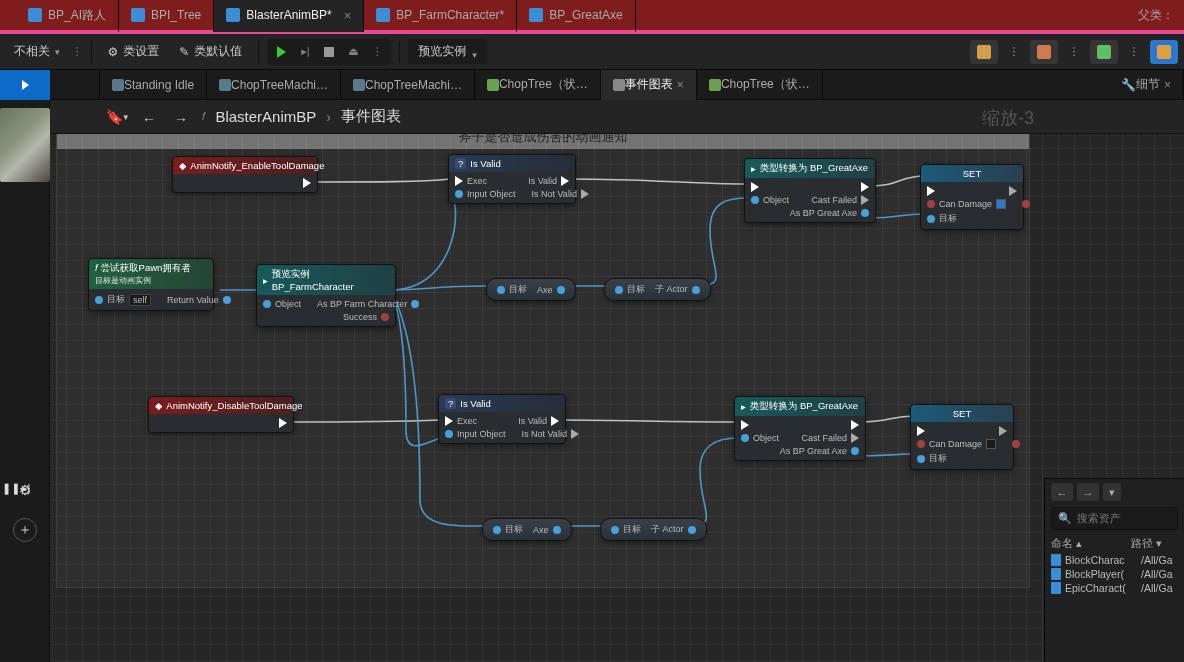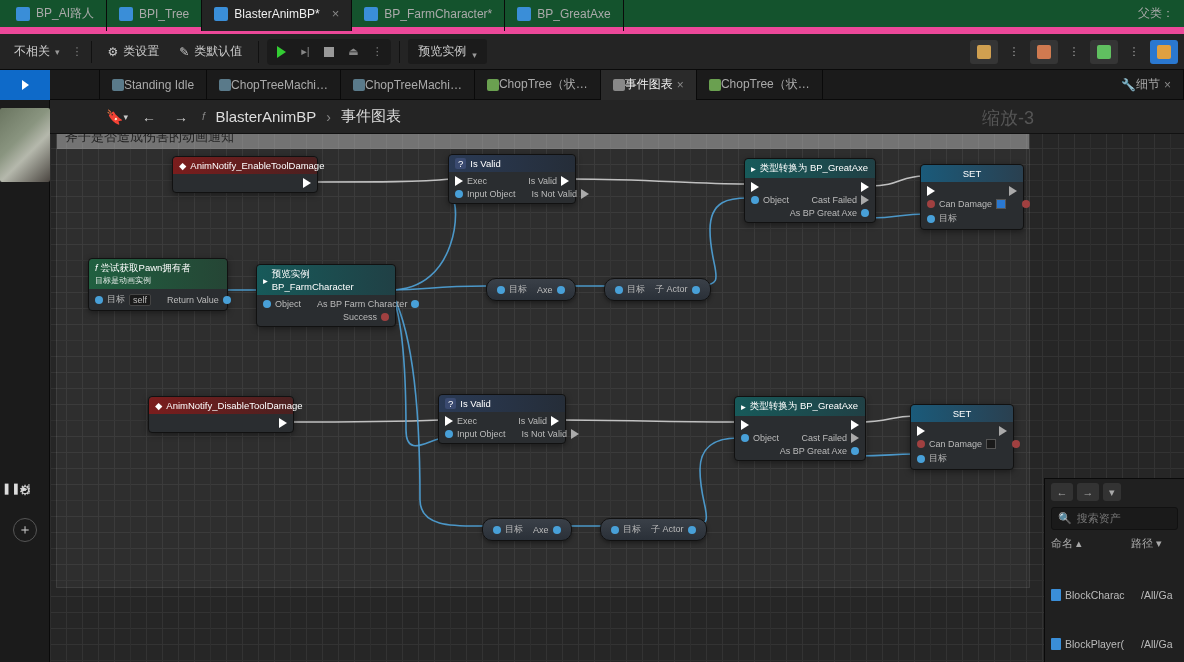--- a/index.html
+++ b/index.html
@@ -1,19 +1,19 @@
 <!DOCTYPE html>
 <html><head>
 <meta charset="utf-8">
 <style>
 * { margin: 0; padding: 0; box-sizing: border-box; font-family: -apple-system, "Segoe UI", sans-serif; user-select: none; }
 body { background: #1a1a1a; width: 1184px; height: 662px; overflow: hidden; color: #ccc; font-size: 11px; position: relative; }
 
 
-.top-tabs { height: 34px; display: flex; align-items: center; background: #14532d; border-bottom: 7px solid #ec4899; padding-left: 4px; gap: 0; }
+.top-tabs { height: 34px; display: flex; align-items: center; background: #7f1d1d; border-bottom: 4px solid #ec4899; padding-left: 16px; gap: 0; }
 .top-tab { display: flex; align-items: center; gap: 6px; padding: 0 12px; height: 34px; font-size: 12px; color: #aaa; cursor: pointer; border-right: 1px solid #0a0a0a; white-space: nowrap; }
 .top-tab.active { background: #242424; color: #eee; }
 .top-tab .ticon { width: 14px; height: 14px; border-radius: 2px; }
 .top-tab .close { color: #888; font-size: 13px; margin-left: 6px; }
 .parent-label { margin-left: auto; padding: 0 10px; color: #aaa; font-size: 12px; white-space: nowrap; }
 
 
 .toolbar { height: 36px; background: #242424; display: flex; align-items: center; padding: 0 6px; gap: 4px; border-bottom: 1px solid #0a0a0a; }
 .tool-btn { display: flex; align-items: center; gap: 5px; padding: 4px 8px; color: #ccc; font-size: 12px; cursor: pointer; border-radius: 3px; }
 .divider { width: 1px; height: 22px; background: #111; margin: 0 4px; }
@@ -57,21 +57,21 @@
 
 .graph-wrap { flex: 1; position: relative; overflow: hidden; background: #262626;
   background-image:
     linear-gradient(#2e2e2e 1px, transparent 1px),
     linear-gradient(90deg, #2e2e2e 1px, transparent 1px),
     linear-gradient(#333 1px, transparent 1px),
     linear-gradient(90deg, #333 1px, transparent 1px);
   background-size: 80px 80px, 80px 80px, 16px 16px, 16px 16px;
 }
 .comment-box { position: absolute; left: 6px; top: 24px; width: 974px; height: 464px; background: rgba(255,255,255,0.04); border: 1px solid rgba(255,255,255,0.08); }
-.comment-title { background: rgba(200,200,200,0.45); padding: 3px 8px; font-size: 13px; color: #222; font-weight: 500; }
+.comment-title { background: rgba(200,200,200,0.45); padding: 3px 8px; font-size: 13px; color: #222; font-weight: 500; text-align: center; }
 
 .node { position: absolute; border: 1px solid #111; border-radius: 4px; background: #2a2d30; box-shadow: 0 2px 6px rgba(0,0,0,0.4); font-size: 9px; }
 .node-header { padding: 3px 6px; border-radius: 4px 4px 0 0; font-size: 9.5px; color: #fff; display: flex; align-items: center; gap: 4px; }
 .node-body { padding: 4px 6px; display: flex; flex-direction: column; gap: 3px; }
 .node-row { display: flex; justify-content: space-between; align-items: center; gap: 16px; }
 .pin { display: flex; align-items: center; gap: 4px; color: #bbb; white-space: nowrap; }
 .pin-dot { width: 8px; height: 8px; border-radius: 4px; background: #48a0d8; flex-shrink: 0; }
 .pin-exec { width: 0; height: 0; border-left: 8px solid #fff; border-top: 5px solid transparent; border-bottom: 5px solid transparent; }
 .pin-exec.hollow { border-left-color: transparent; position: relative; }
 .pin-exec.hollow::before { content: ""; position: absolute; left: -8px; top: -5px; width: 0; height: 0; border-left: 8px solid #aaa; border-top: 5px solid transparent; border-bottom: 5px solid transparent; }
@@ -92,21 +92,21 @@
 
 
 .right-panel { position: absolute; right: 0; top: 378px; width: 140px; bottom: 0; background: #202020; border-left: 1px solid #0a0a0a; border-top: 1px solid #0a0a0a; font-size: 11px; }
 .rp-title { padding: 5px 8px; background: #2a2a2a; color: #ddd; font-size: 12px; display:flex; justify-content:space-between; align-items:center; }
 .rp-nav { display: flex; gap: 4px; padding: 4px 6px; }
 .rp-nav-btn { width: 22px; height: 18px; background: #333; border-radius: 3px; display: flex; align-items: center; justify-content: center; color: #aaa; cursor: pointer; font-size: 11px; }
 .rp-search { margin: 2px 6px 4px; background: #1a1a1a; border: 1px solid #111; border-radius: 3px; padding: 3px 6px; display: flex; align-items: center; gap: 5px; color: #777; }
 .rp-headers { display: flex; padding: 2px 6px; color: #aaa; font-size: 11px; gap: 4px; }
 .rp-headers span:first-child { flex: 0 0 76px; }
 .rp-list { padding: 0 4px; }
-.rp-item { display: flex; align-items: center; gap: 4px; padding: 1px 2px; color: #bbb; font-size: 10.5px; white-space: nowrap; overflow: hidden; margin-top: 35px; }
+.rp-item { display: flex; align-items: center; gap: 4px; padding: 1px 2px; color: #bbb; font-size: 10.5px; white-space: nowrap; overflow: hidden; }
 .rp-item .doc-ico { width: 10px; height: 12px; background: #3a8ed8; border-radius: 1px; flex-shrink: 0; }
 .rp-item span:nth-child(2){ flex: 0 0 72px; overflow:hidden; text-overflow:ellipsis; }
 
 
 .pv-controls { position: absolute; bottom: 166px; left: 2px; display: flex; gap: 6px; }
 .pv-controls .pbtn { width: 14px; height: 14px; cursor:pointer; }
 </style>
 </head>
 <body>
 
@@ -299,21 +299,21 @@
       <div class="node-body">
           <div class="node-row">
             <span></span>
             <div class="pin">
               <div class="pin-exec"></div>
             </div>
           </div>
         </div>
     </div>
 
-    <div class="node" style="left:38px;top:158px;width:140px">
+    <div class="node" style="left:38px;top:158px;width:126px">
       <div class="node-header hdr-green" style="flex-direction:column;align-items:flex-start;gap:0">
         <span>𝑓 <span>尝试获取Pawn拥有者</span></span>
         <span style="font-size:8px;opacity:.85">目标是动画实例</span>
       </div>
       <div class="node-body">
         <div class="node-row">
           <div class="pin">
               <div class="pin-dot"></div>
               <span>目标</span> 
               <span style="background:#1a1a1a;border:1px solid #444;padding:0 3px;border-radius:2px">self</span>

